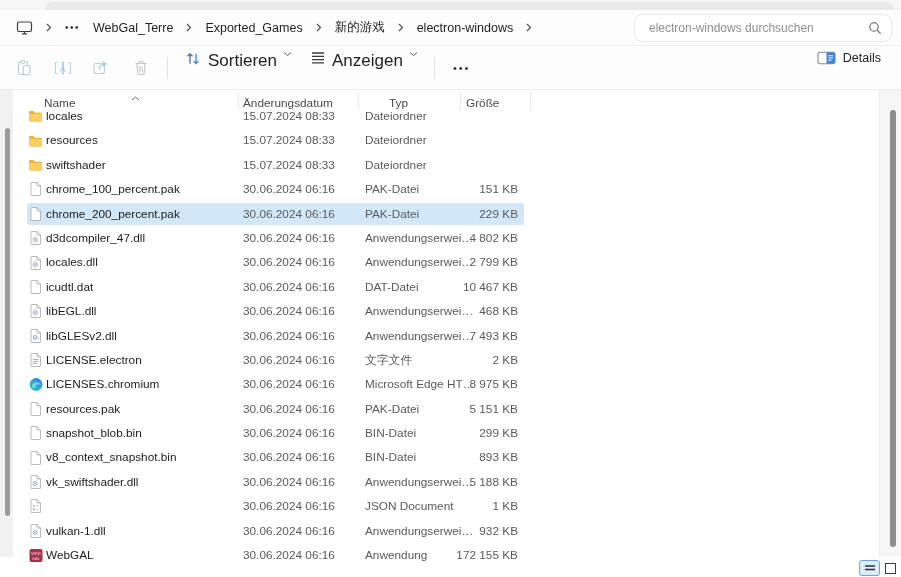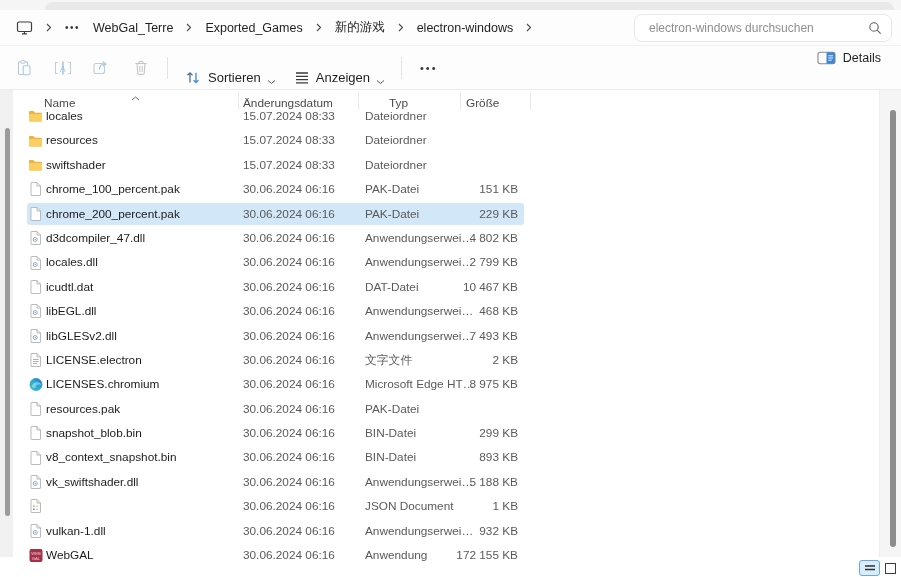--- a/index.html
+++ b/index.html
@@ -27,22 +27,22 @@
                      font-family:"Liberation Sans", sans-serif; background:transparent; }
   .searchbox input::placeholder { color:#8f8f8f; }
 
   
   .commandbar { position:absolute; left:0; top:46px; width:901px; height:44px;
                 background:#fdfdfd; border-bottom:1px solid #ececec;
                 display:flex; align-items:center; padding:0 14px 0 4px; }
   .tool-btn { width:39px; height:34px; display:flex; align-items:center; justify-content:center;
               border-radius:4px; }
   .cmd-sep { width:1px; height:22px; background:#e3e3e3; margin:0 7px; }
-  .labeled-btn { display:flex; align-items:flex-end; gap:6px; padding:0 9px; height:34px;
-                 font-size:13px; color:#1f1f1f; border-radius:4px; }
+  .labeled-btn { display:flex; align-items:flex-start; gap:6px; padding:0 9px; height:34px;
+                 font-size:17px; color:#1f1f1f; border-radius:4px; }
   .more-btn { padding:0 11px; height:34px; display:flex; align-items:center;
               font-size:11px; letter-spacing:2px; color:#333; }
   .details-btn { margin-left:auto; display:flex; align-items:flex-start; gap:7px;
                  font-size:12.5px; color:#1f1f1f; height:34px; padding:0 6px; }
 
   
   .header-bg { position:absolute; left:14px; right:22px; top:90px; height:21px; background:#fff; z-index:3; }
   .col-label { position:absolute; top:96px; font-size:11.8px; color:#4a4a4a; z-index:4; white-space:nowrap; }
   .col-label.c0 { left:44px; }  .col-label.c1 { left:243px; }
   .col-label.c2 { left:365px;margin-left:24px; } .col-label.c3 { left:466px; }
@@ -413,20 +413,21 @@
 
       <span class="c-icon">
           <svg width="13" height="15" viewBox="0 0 13 15">
             <path d="M2.5 1 H8 L11.5 4.5 V13.5 Q11.5 14 11 14 H2.5 Q2 14 2 13.5 V1.5 Q2 1 2.5 1 Z" fill="#fff" stroke="#a9a9a9" stroke-width="0.8"></path>
             <path d="M8 1 V4.5 H11.5" fill="none" stroke="#a9a9a9" stroke-width="0.8"></path>
           </svg>
         </span>
       <span class="cell c-name">resources.pak</span>
       <span class="cell c-date">30.06.2024 06:16</span>
       <span class="cell c-type">PAK-Datei</span>
+      <span class="cell c-size">5 151 KB</span>
     </div>
       <div class="row">
 
       <span class="c-icon">
           <svg width="13" height="15" viewBox="0 0 13 15">
             <path d="M2.5 1 H8 L11.5 4.5 V13.5 Q11.5 14 11 14 H2.5 Q2 14 2 13.5 V1.5 Q2 1 2.5 1 Z" fill="#fff" stroke="#a9a9a9" stroke-width="0.8"></path>
             <path d="M8 1 V4.5 H11.5" fill="none" stroke="#a9a9a9" stroke-width="0.8"></path>
           </svg>
         </span>
       <span class="cell c-name">snapshot_blob.bin</span>

